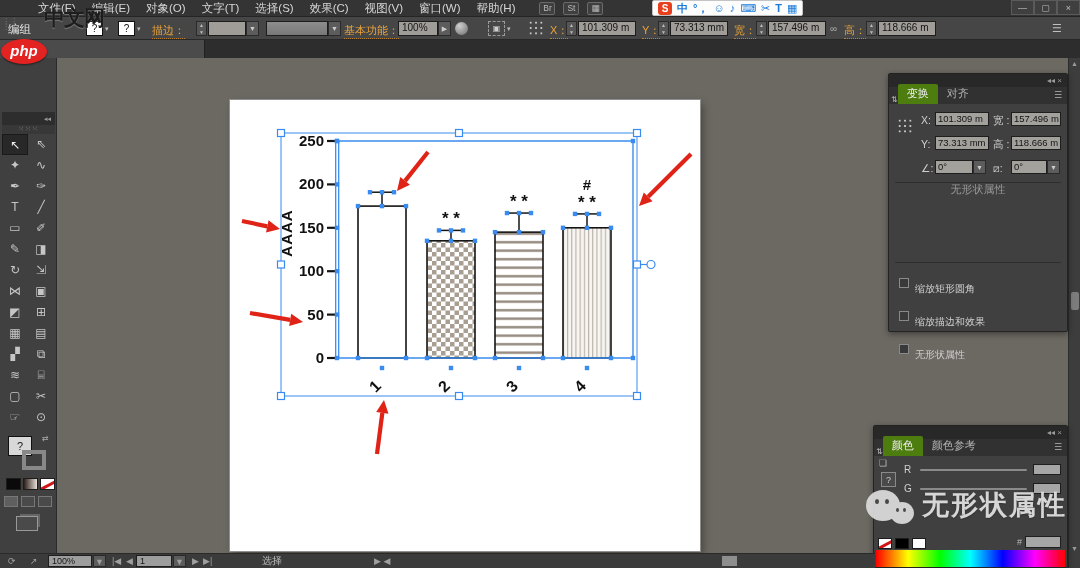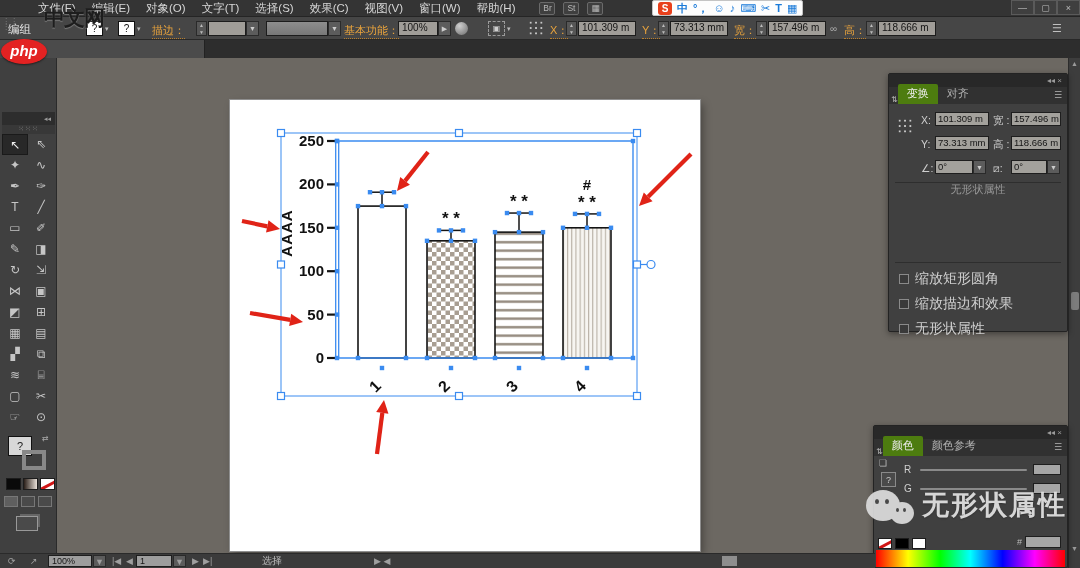--- a/index.html
+++ b/index.html
@@ -82,21 +82,21 @@
   .ptab-caret{color:#bbb;font-size:8px;margin-left:2px;}
   .panel-menu{position:absolute;right:5px;top:3px;color:#b5b5b5;font-size:9px;}
   .pfield{background:#a3a19c;border:1px solid #1e1e1e;color:#141414;font-size:9.5px;line-height:11px;height:14px;padding:0 2px;white-space:nowrap;overflow:hidden;}
   .plabel{color:#cfcfcf;font-size:10.5px;}
   #transform-panel{left:888px;top:73px;width:180px;height:259px;}
   #tp-empty{position:absolute;left:0;top:108px;width:100%;text-align:center;color:#979797;font-size:11px;}
   .pdivider{position:absolute;left:6px;right:6px;height:1px;background:#2e2e2e;}
   #tp-checks{position:absolute;left:10px;top:196px;display:flex;flex-direction:column;gap:7px;}
   .chk-row{display:flex;align-items:center;gap:6px;}
   .chk{width:10px;height:10px;border:1px solid #8a8a8a;background:#3a3a3a;display:inline-block;}
-  .chk-label{color:#cfcfcf;font-size:14px;}
+  .chk-label{color:#cfcfcf;font-size:10px;margin-top:12px;}
   #color-panel{left:873px;top:425px;width:195px;height:143px;}
   .ch-row{display:flex;align-items:center;margin:8px 6px 0 30px;gap:6px;}
   .ch-label{color:#cfcfcf;font-size:10px;width:10px;}
   .ch-track{flex:1;height:2px;background:#8a8a8a;border-radius:1px;}
   .ch-box{width:28px;height:11px;background:#a6a6a6;border:1px solid #1e1e1e;}
   #cp-left-icons{position:absolute;left:5px;top:32px;color:#bbb;font-size:9px;}
   #cp-q{position:absolute;left:7px;top:46px;width:15px;height:15px;border:1px solid #8a8a8a;color:#ccc;font-size:9px;text-align:center;line-height:14px;background:#4a4a4a;}
   #cp-swatches{position:absolute;left:4px;top:112px;display:flex;gap:3px;}
   .cp-sw{width:14px;height:11px;border:1px solid #1c1c1c;position:relative;overflow:hidden;}
   .cp-sw.none{background:#fff;}

